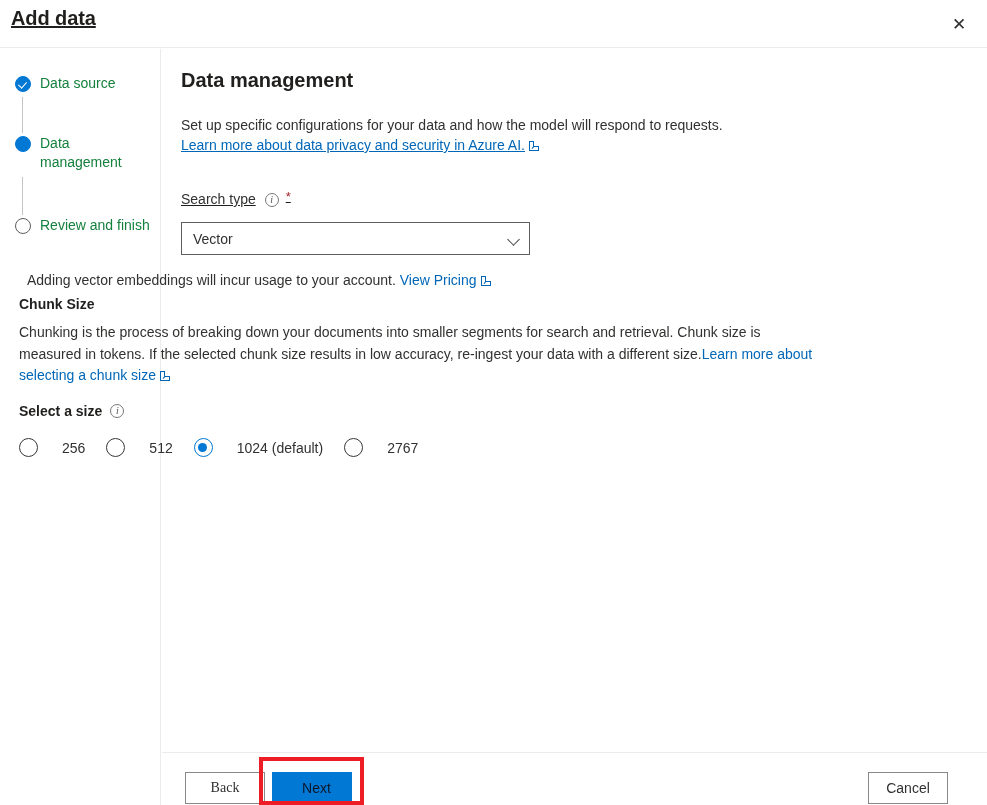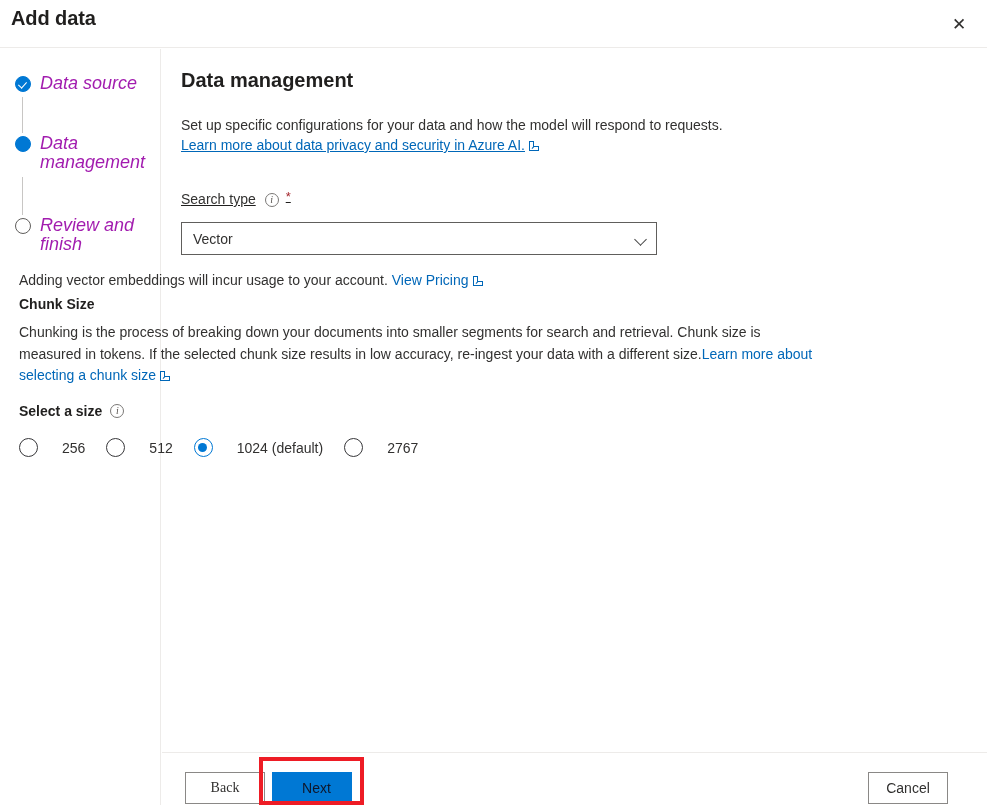--- a/index.html
+++ b/index.html
@@ -25,20 +25,21 @@
     border-bottom: 1px solid #edebe9;
     background: #ffffff;
   }
   #dialog-title {
     position: absolute;
     left: 11px; top: 7px;
     font-size: 20px;
     font-weight: 600;
     color: #201f1e;
     letter-spacing: -0.1px;
+    text-decoration: underline;
   }
   #close-button {
     position: absolute;
     right: 8px; top: 4px;
     width: 40px; height: 40px;
     background: transparent;
     border: none;
     cursor: pointer;
     padding: 0;
     display: flex;
@@ -88,25 +89,24 @@
   .step-marker.current {
     background: #0078d4;
     border: 1px solid #0078d4;
   }
   .step-marker.pending {
     background: #ffffff;
     border: 1.3px solid #605e5c;
   }
   .step-label {
     margin-left: 9px;
-    font-size: 18px;
-    color: #a21caf;
+    font-size: 14px;
+    color: #15803d;
     line-height: 19px;
     width: 110px;
-    font-style: italic;
   }
   .step-connector {
     position: absolute;
     left: 22px;
     width: 1px;
     background: #c8c6c4;
   }
 
   
   #main {
@@ -202,21 +202,21 @@
     margin-left: 7px;
     color: #a4262c;
     font-size: 13px;
     line-height: 10px;
     align-self: flex-start;
     margin-top: 1px;
   }
   #search-type-select {
     position: absolute;
     left: 181px; top: 222px;
-    width: 476px; height: 33px;
+    width: 349px; height: 33px;
     border: 1px solid #605e5c;
     background: #ffffff;
     display: flex;
     align-items: center;
     cursor: pointer;
   }
   #search-type-value {
     font-size: 14px;
     color: #323130;
     margin-left: 11px;
@@ -226,21 +226,21 @@
     right: 11px; top: 12px;
     width: 9px; height: 9px;
     border: solid #424242;
     border-width: 0 1.3px 1.3px 0;
     transform: rotate(45deg);
   }
 
   
   #vector-note {
     position: absolute;
-    left: 19px; top: 270px;
+    left: 27px; top: 270px;
     font-size: 14px;
     line-height: 20px;
     color: #323130;
   }
   #chunk-size-heading {
     position: absolute;
     left: 19px; top: 296px;
     font-size: 14px;
     font-weight: 600;
     color: #201f1e;

